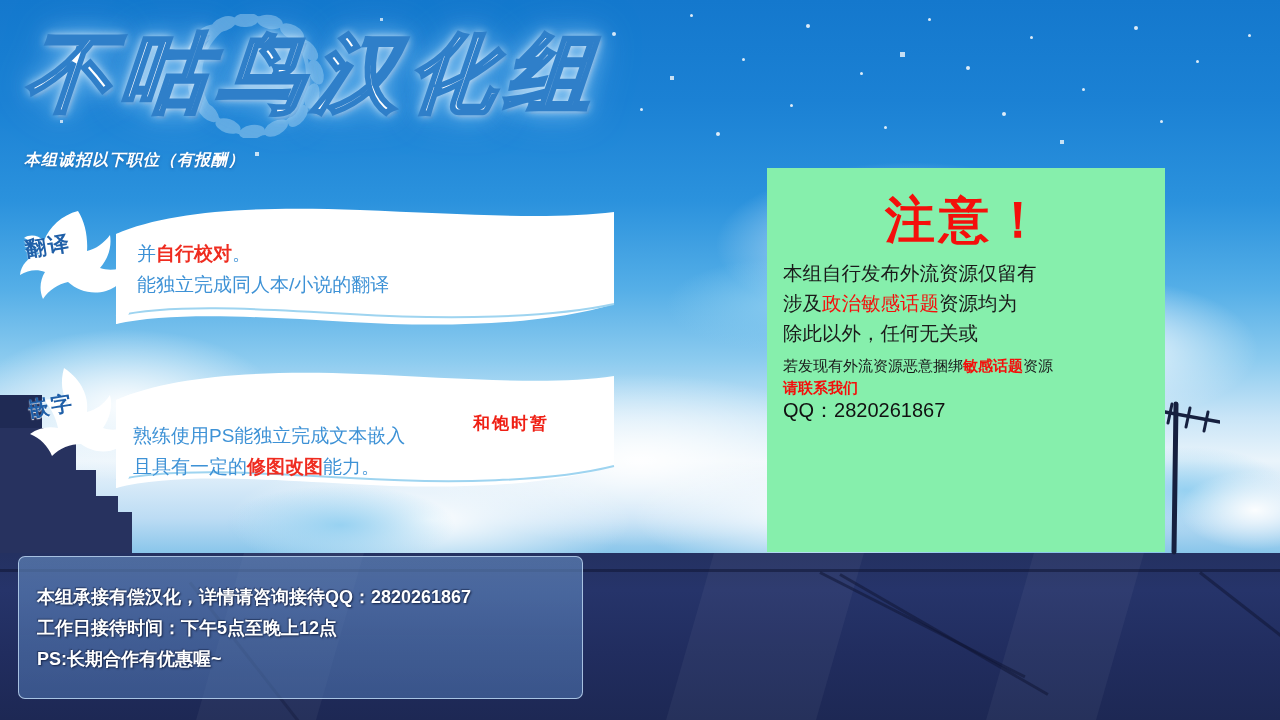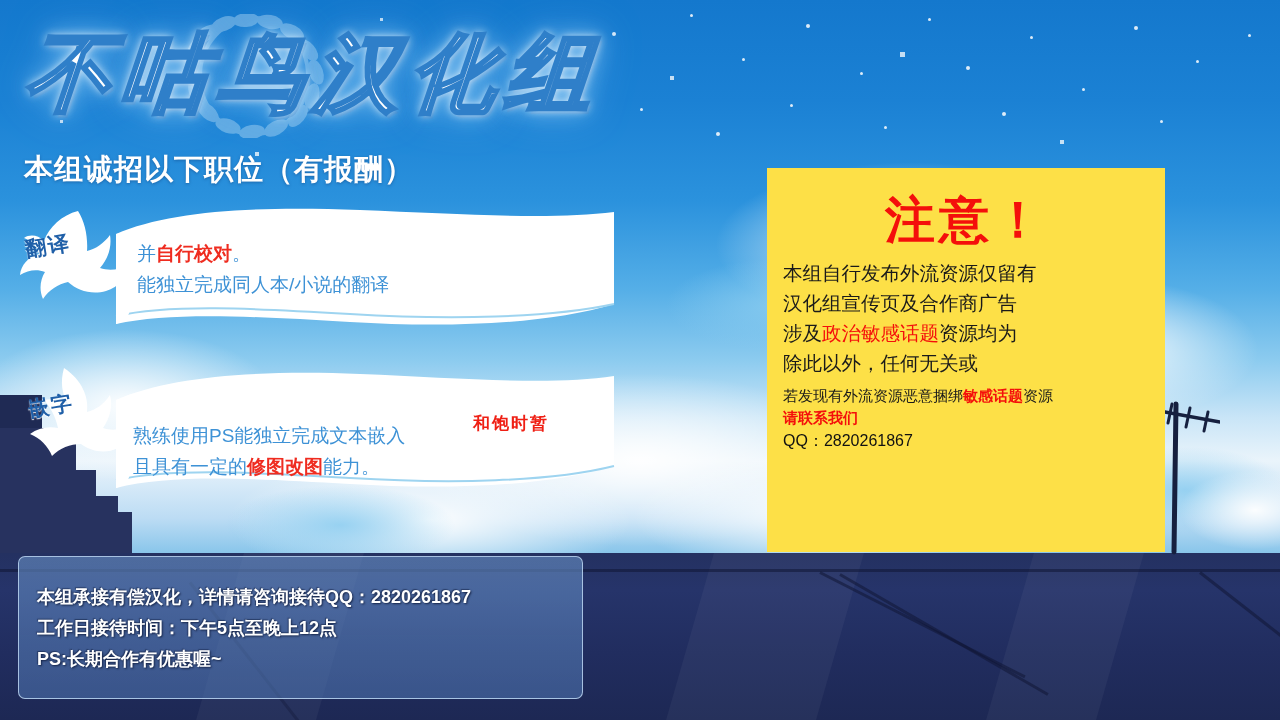--- a/index.html
+++ b/index.html
@@ -86,23 +86,24 @@
       0 0 10px rgba(255,255,255,.95),
       0 0 22px rgba(150,210,250,.9),
       0 0 40px rgba(120,190,245,.7),
       3px 4px 0 rgba(45,120,195,.55);
     font-style:italic;
     transform:skewX(-5deg);
     white-space:nowrap;
   }
   .subtitle {
     position:absolute; left:24px; top:150px;
-    font-size:29px; font-weight:700; color:#ffffff; letter-spacing:1px;
+    font-size:16px; font-weight:700; color:#ffffff; letter-spacing:1px;
     text-shadow:0 1px 3px rgba(20,70,130,.55);
     white-space:nowrap;
+    font-style:italic;
   }
 
   
   .jobRow { position:absolute; }
   .dove { position:absolute; width:112px; height:108px; }
   .doveLabel {
     position:absolute;
     font-family:"DejaVu Serif","Liberation Serif",serif;
     font-size:21px; font-weight:700; color:#1f5fa8;
     letter-spacing:2px; transform:rotate(-9deg);
@@ -119,38 +120,38 @@
   .vertNote {
     position:absolute;
     writing-mode:vertical-rl; text-orientation:upright;
     font-size:17px; font-weight:700; color:#ef1f14; letter-spacing:3px;
     line-height:19px;
   }
 
   
   .notice {
     position:absolute; left:767px; top:168px; width:398px; height:384px;
-    background:#fde047;
+    background:#86efac;
   }
   .notice h1 {
     font-size:50px; font-weight:700; color:#f40f0b; text-align:center;
     letter-spacing:4px; margin-top:24px; line-height:56px;
     font-family:"DejaVu Sans","Liberation Sans",sans-serif;
   }
   .nBig {
     font-size:19.5px; line-height:30px; color:#1a1a1a; margin-left:16px;
     white-space:nowrap;
   }
   .nBig .hot { color:#f40f0b; }
   .nSmall {
     font-size:15px; line-height:22px; color:#1a1a1a; margin-left:16px;
     white-space:nowrap;
   }
   .nSmall .hot { color:#f40f0b; font-weight:700; }
-  .nContact { font-size:16px; line-height:23px; color:#111; margin-left:16px; white-space:nowrap; }
+  .nContact { font-size:20px; line-height:23px; color:#111; margin-left:16px; white-space:nowrap; }
 
   
   .botPanel {
     position:absolute; left:18px; top:556px; width:565px; height:143px;
     background:linear-gradient(180deg, rgba(104,143,196,.62) 0%, rgba(88,127,184,.60) 50%, rgba(78,116,175,.58) 100%);
     border:1px solid rgba(186,212,240,.85);
     border-radius:7px;
   }
   .botPanel p {
     font-size:18px; line-height:31px; color:#ffffff; font-weight:600;
@@ -305,23 +306,20 @@
     <div class="vertNote" style="left:472px; top:400px;">暂时饱和</div>
   </div>
 
   <div class="notice">
     <h1>注意！</h1>
 
     <div class="nBig" style="margin-top:10px;">
       <span>本组自行发布外流资源仅留有</span><span class="hot"></span><span></span>
     </div>
     <div class="nBig">
-      <span>汉化组宣传页及合作商广告</span><span class="hot"></span><span></span>
-    </div>
-    <div class="nBig">
       <span>涉及</span><span class="hot">政治敏感话题</span><span>资源均为</span>
     </div>
     <div class="nBig">
       <span>除此以外，任何无关或</span><span class="hot"></span><span></span>
     </div>
 
     <div class="nSmall" style="margin-top:7px;">
       <span>若发现有外流资源恶意捆绑</span><span class="hot">敏感话题</span><span>资源</span>
     </div>
     <div class="nSmall">

